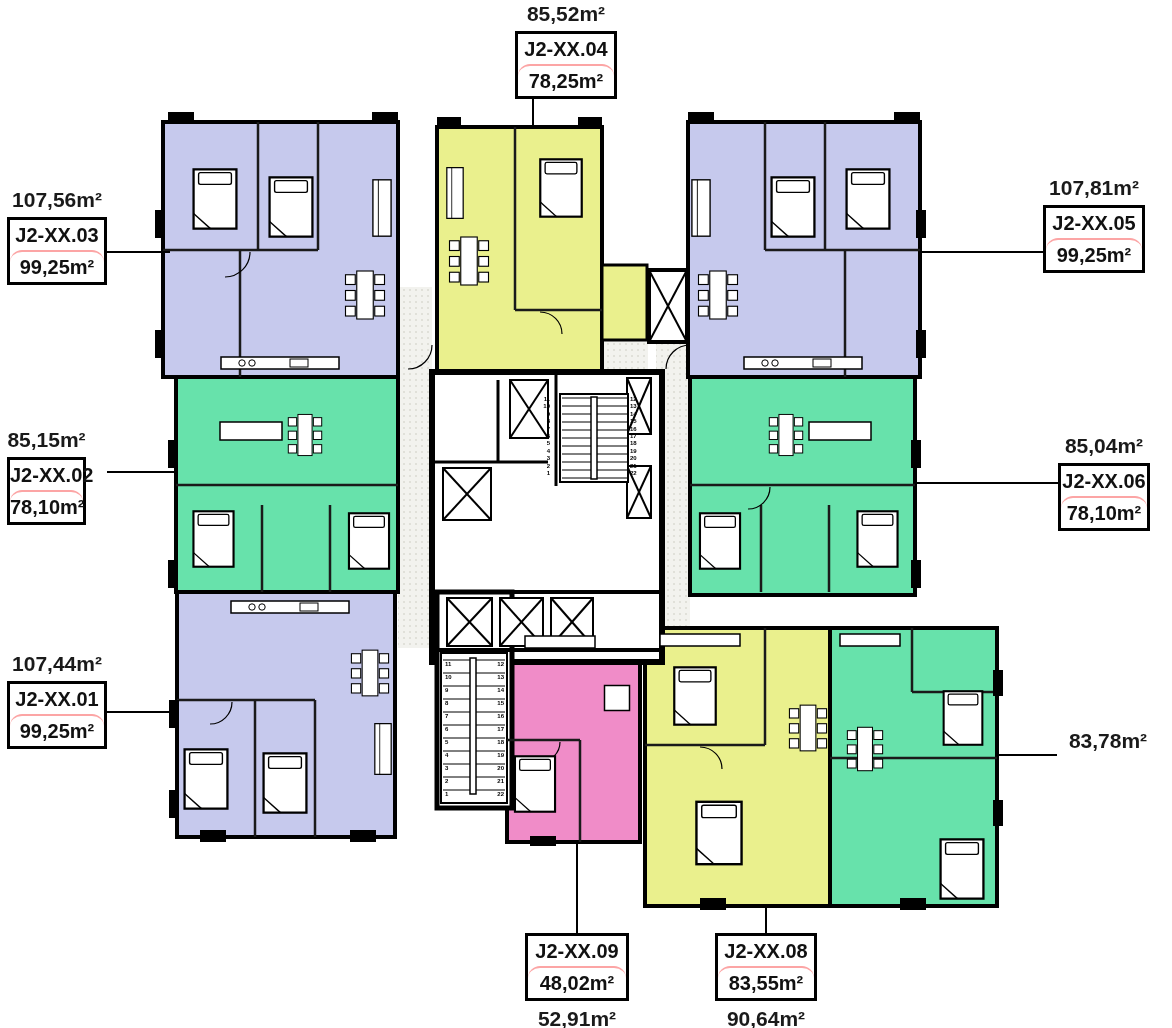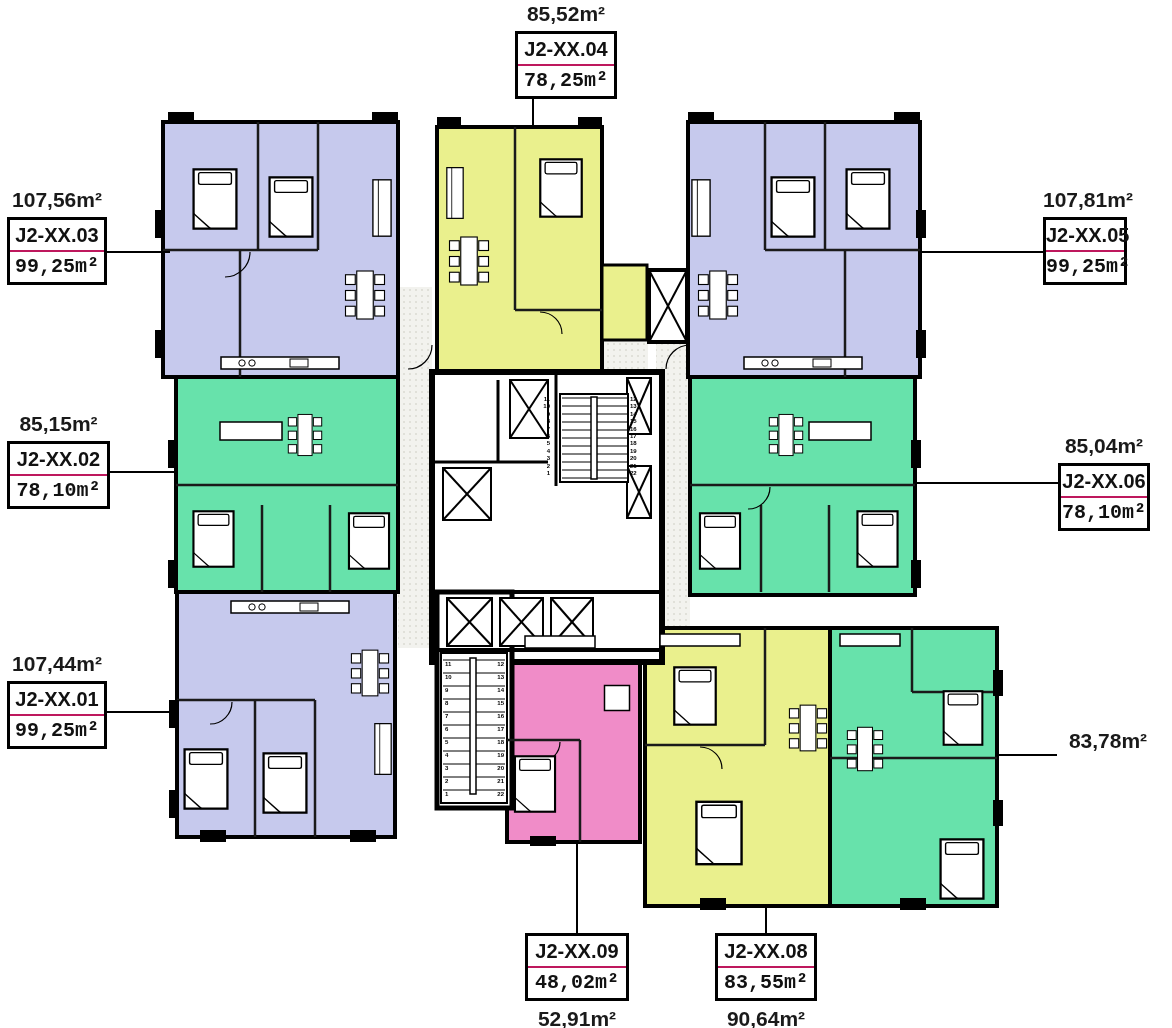--- a/index.html
+++ b/index.html
@@ -3,22 +3,22 @@
 <meta charset="utf-8">
 <style>
   html,body{margin:0;padding:0;background:#fff;}
   #stage{position:relative;width:1172px;height:1028px;background:#ffffff;overflow:hidden;
          font-family:"Liberation Sans",sans-serif;}
   #plan{position:absolute;left:0;top:0;}
   .lblgroup{position:absolute;z-index:5;}
   .lbl-total{font-weight:bold;font-size:21px;color:#1a1a1a;text-align:center;white-space:nowrap;margin:0 0 5px 0;}
   .lbl-total.below{margin:6px 0 0 0;}
   .lbl-box{border:3px solid #000;background:#fff;}
-  .lbl-row{height:30px;line-height:30px;text-align:center;font-weight:bold;font-size:20px;color:#111;white-space:nowrap;}
-  .lbl-row + .lbl-row{border-top:2px solid #be185d;font-family:Liberation Mono, monospace;}
+  .lbl-row{height:30px;line-height:30px;text-align:center;font-weight:bold;font-size:20px;color:#111;white-space:nowrap;border-radius:12px;}
+  .lbl-row + .lbl-row{border-top:2px solid #fca5a5;}
   .stairnums{position:absolute;z-index:4;font-size:6px;line-height:7.4px;font-weight:bold;color:#000;white-space:pre-line;text-align:right;}
   .stairnums.lower{line-height:13px;}
 </style>
 </head>
 <body>
 
 <div id="stage">
 
   <svg id="plan" width="1172" height="1028" viewBox="0 0 1172 1028">
     <defs>
@@ -335,21 +335,21 @@
 22</div>
 
   <div class="lblgroup" style="left:7px;top:652px;width:100px;">
     <div class="lbl-total">107,44m²</div>
     <div class="lbl-box">
       <div class="lbl-row">J2-XX.01</div>
       <div class="lbl-row">99,25m²</div>
     </div>
   </div>
 
-  <div class="lblgroup" style="left:7px;top:412px;width:103px;">
+  <div class="lblgroup" style="left:7px;top:428px;width:79px;">
     <div class="lbl-total">85,15m²</div>
     <div class="lbl-box">
       <div class="lbl-row">J2-XX.02</div>
       <div class="lbl-row">78,10m²</div>
     </div>
   </div>
 
   <div class="lblgroup" style="left:7px;top:188px;width:100px;">
     <div class="lbl-total">107,56m²</div>
     <div class="lbl-box">
@@ -359,21 +359,21 @@
   </div>
 
   <div class="lblgroup" style="left:482px;top:2px;width:102px;margin-left:33px;">
     <div class="lbl-total">85,52m²</div>
     <div class="lbl-box">
       <div class="lbl-row">J2-XX.04</div>
       <div class="lbl-row">78,25m²</div>
     </div>
   </div>
 
-  <div class="lblgroup" style="left:1043px;top:188px;width:84px;">
+  <div class="lblgroup" style="left:1043px;top:176px;width:102px;">
     <div class="lbl-total">107,81m²</div>
     <div class="lbl-box">
       <div class="lbl-row">J2-XX.05</div>
       <div class="lbl-row">99,25m²</div>
     </div>
   </div>
 
   <div class="lblgroup" style="left:1058px;top:434px;width:92px;">
     <div class="lbl-total">85,04m²</div>
     <div class="lbl-box">

